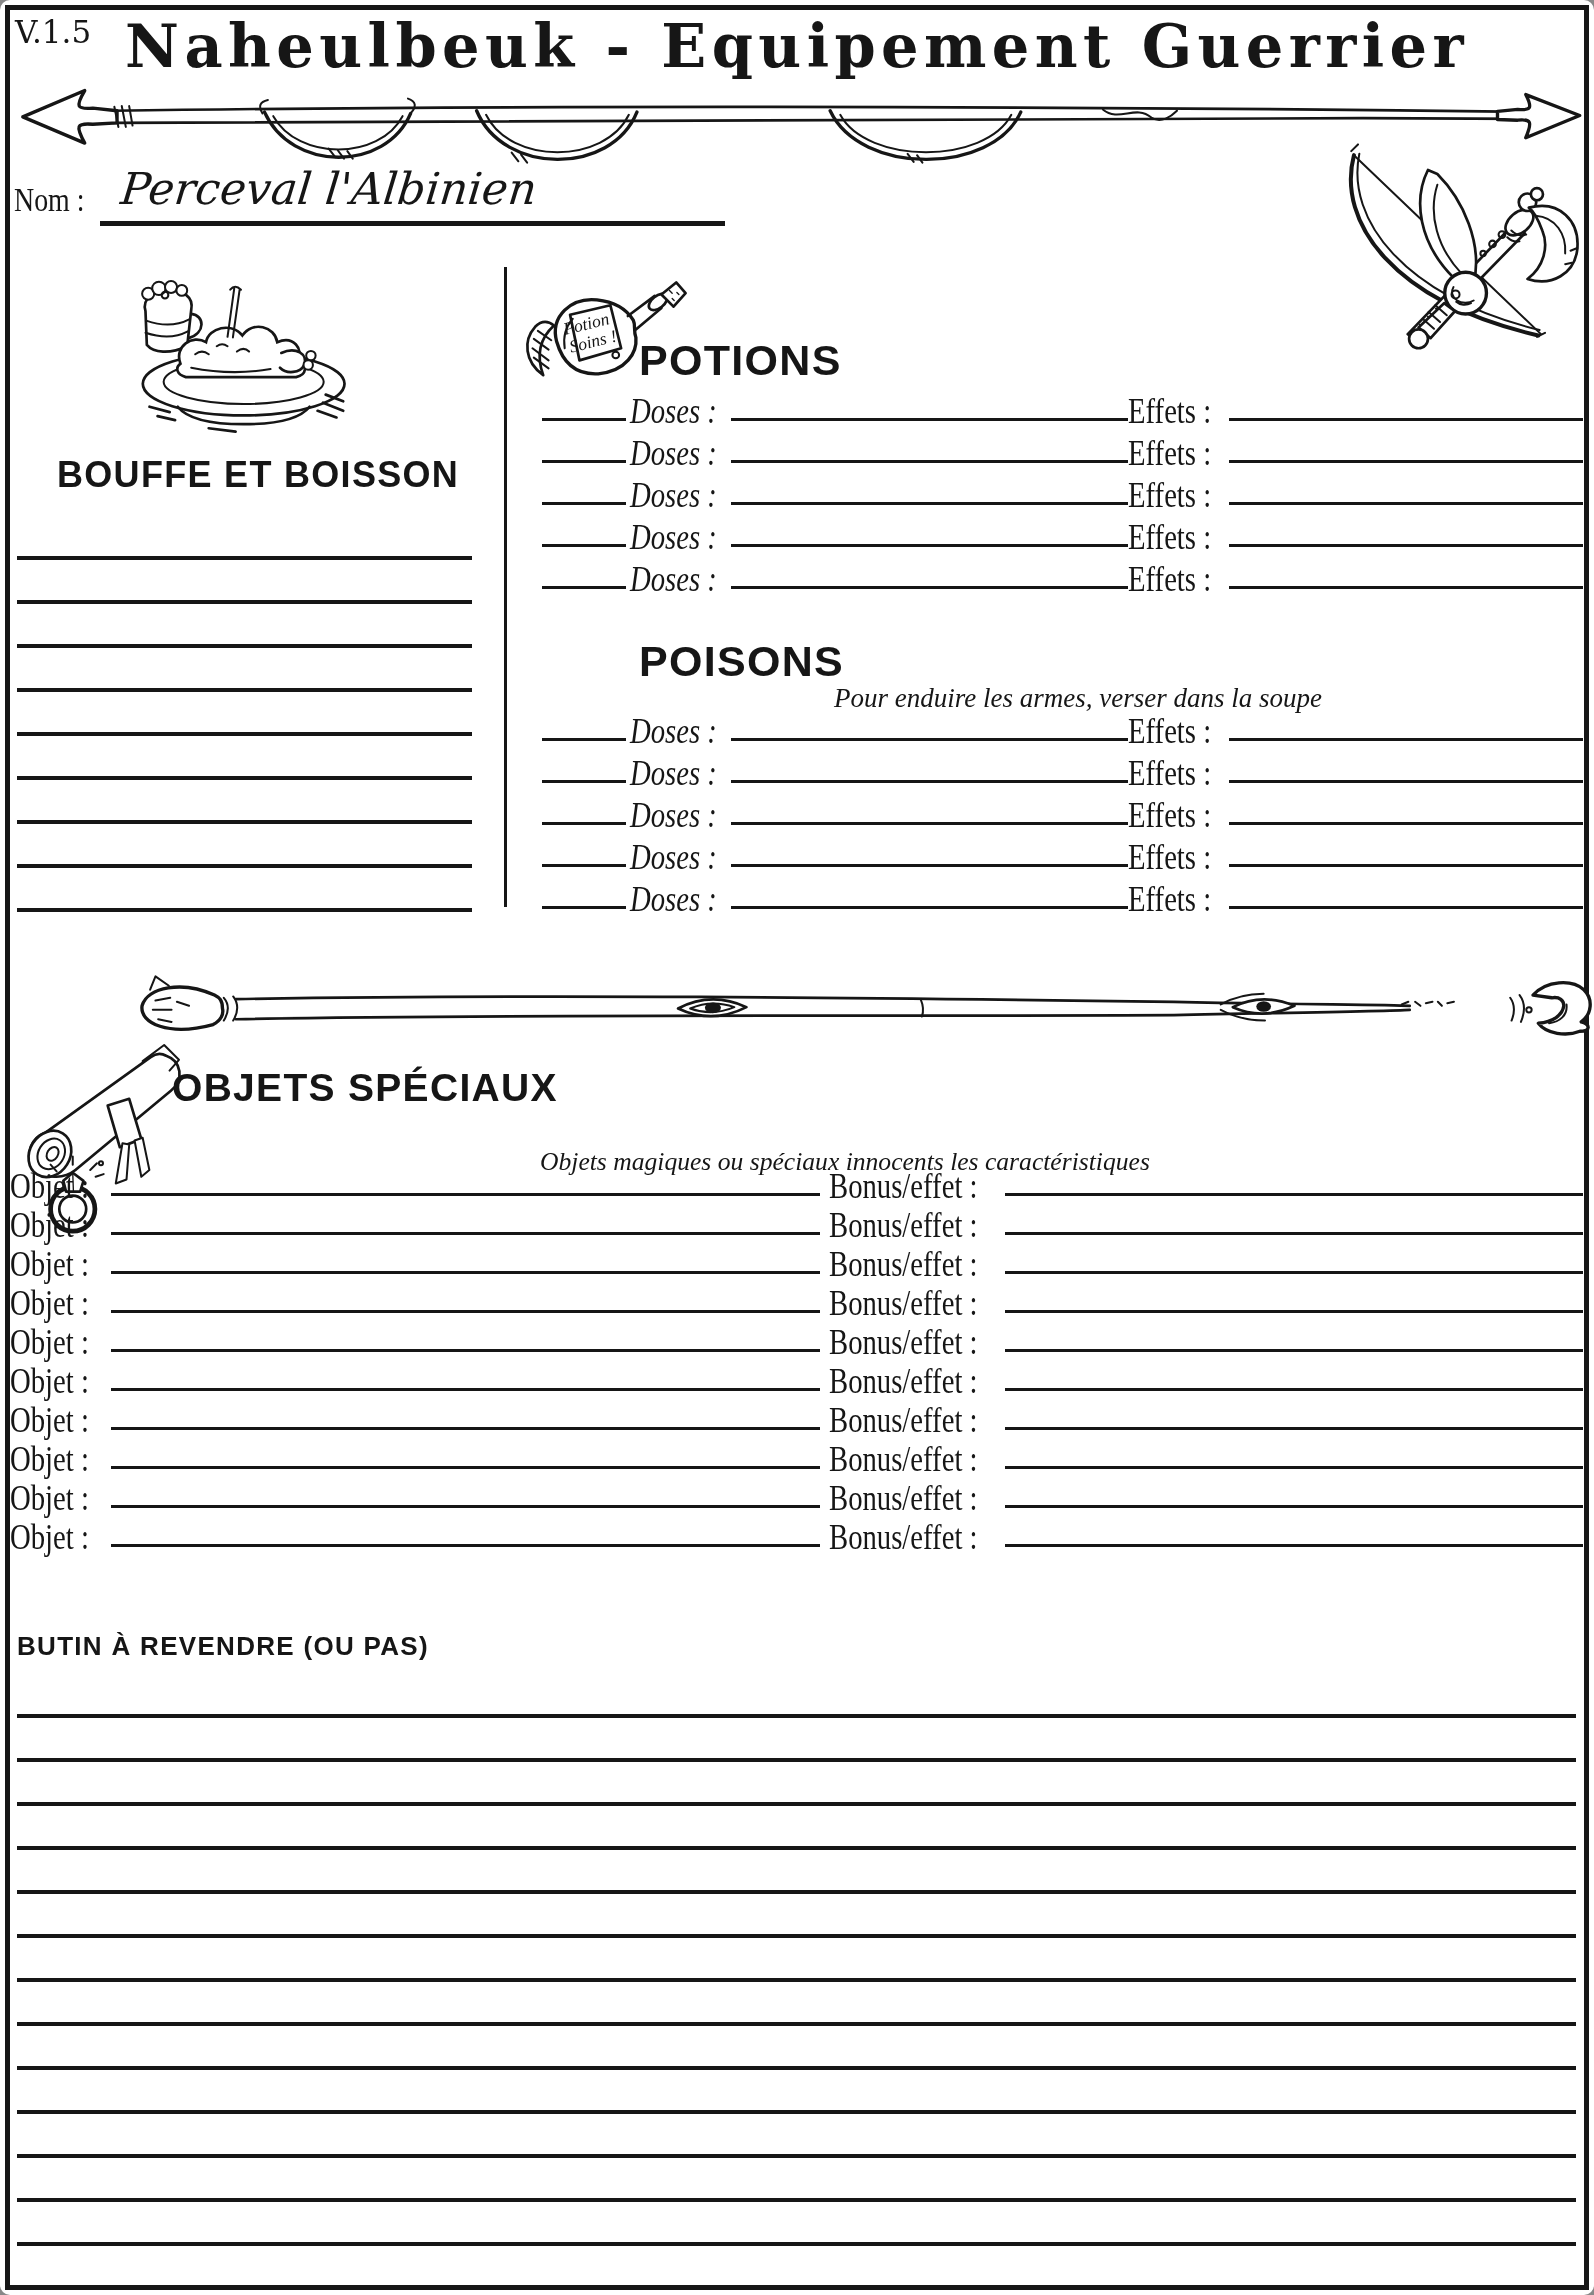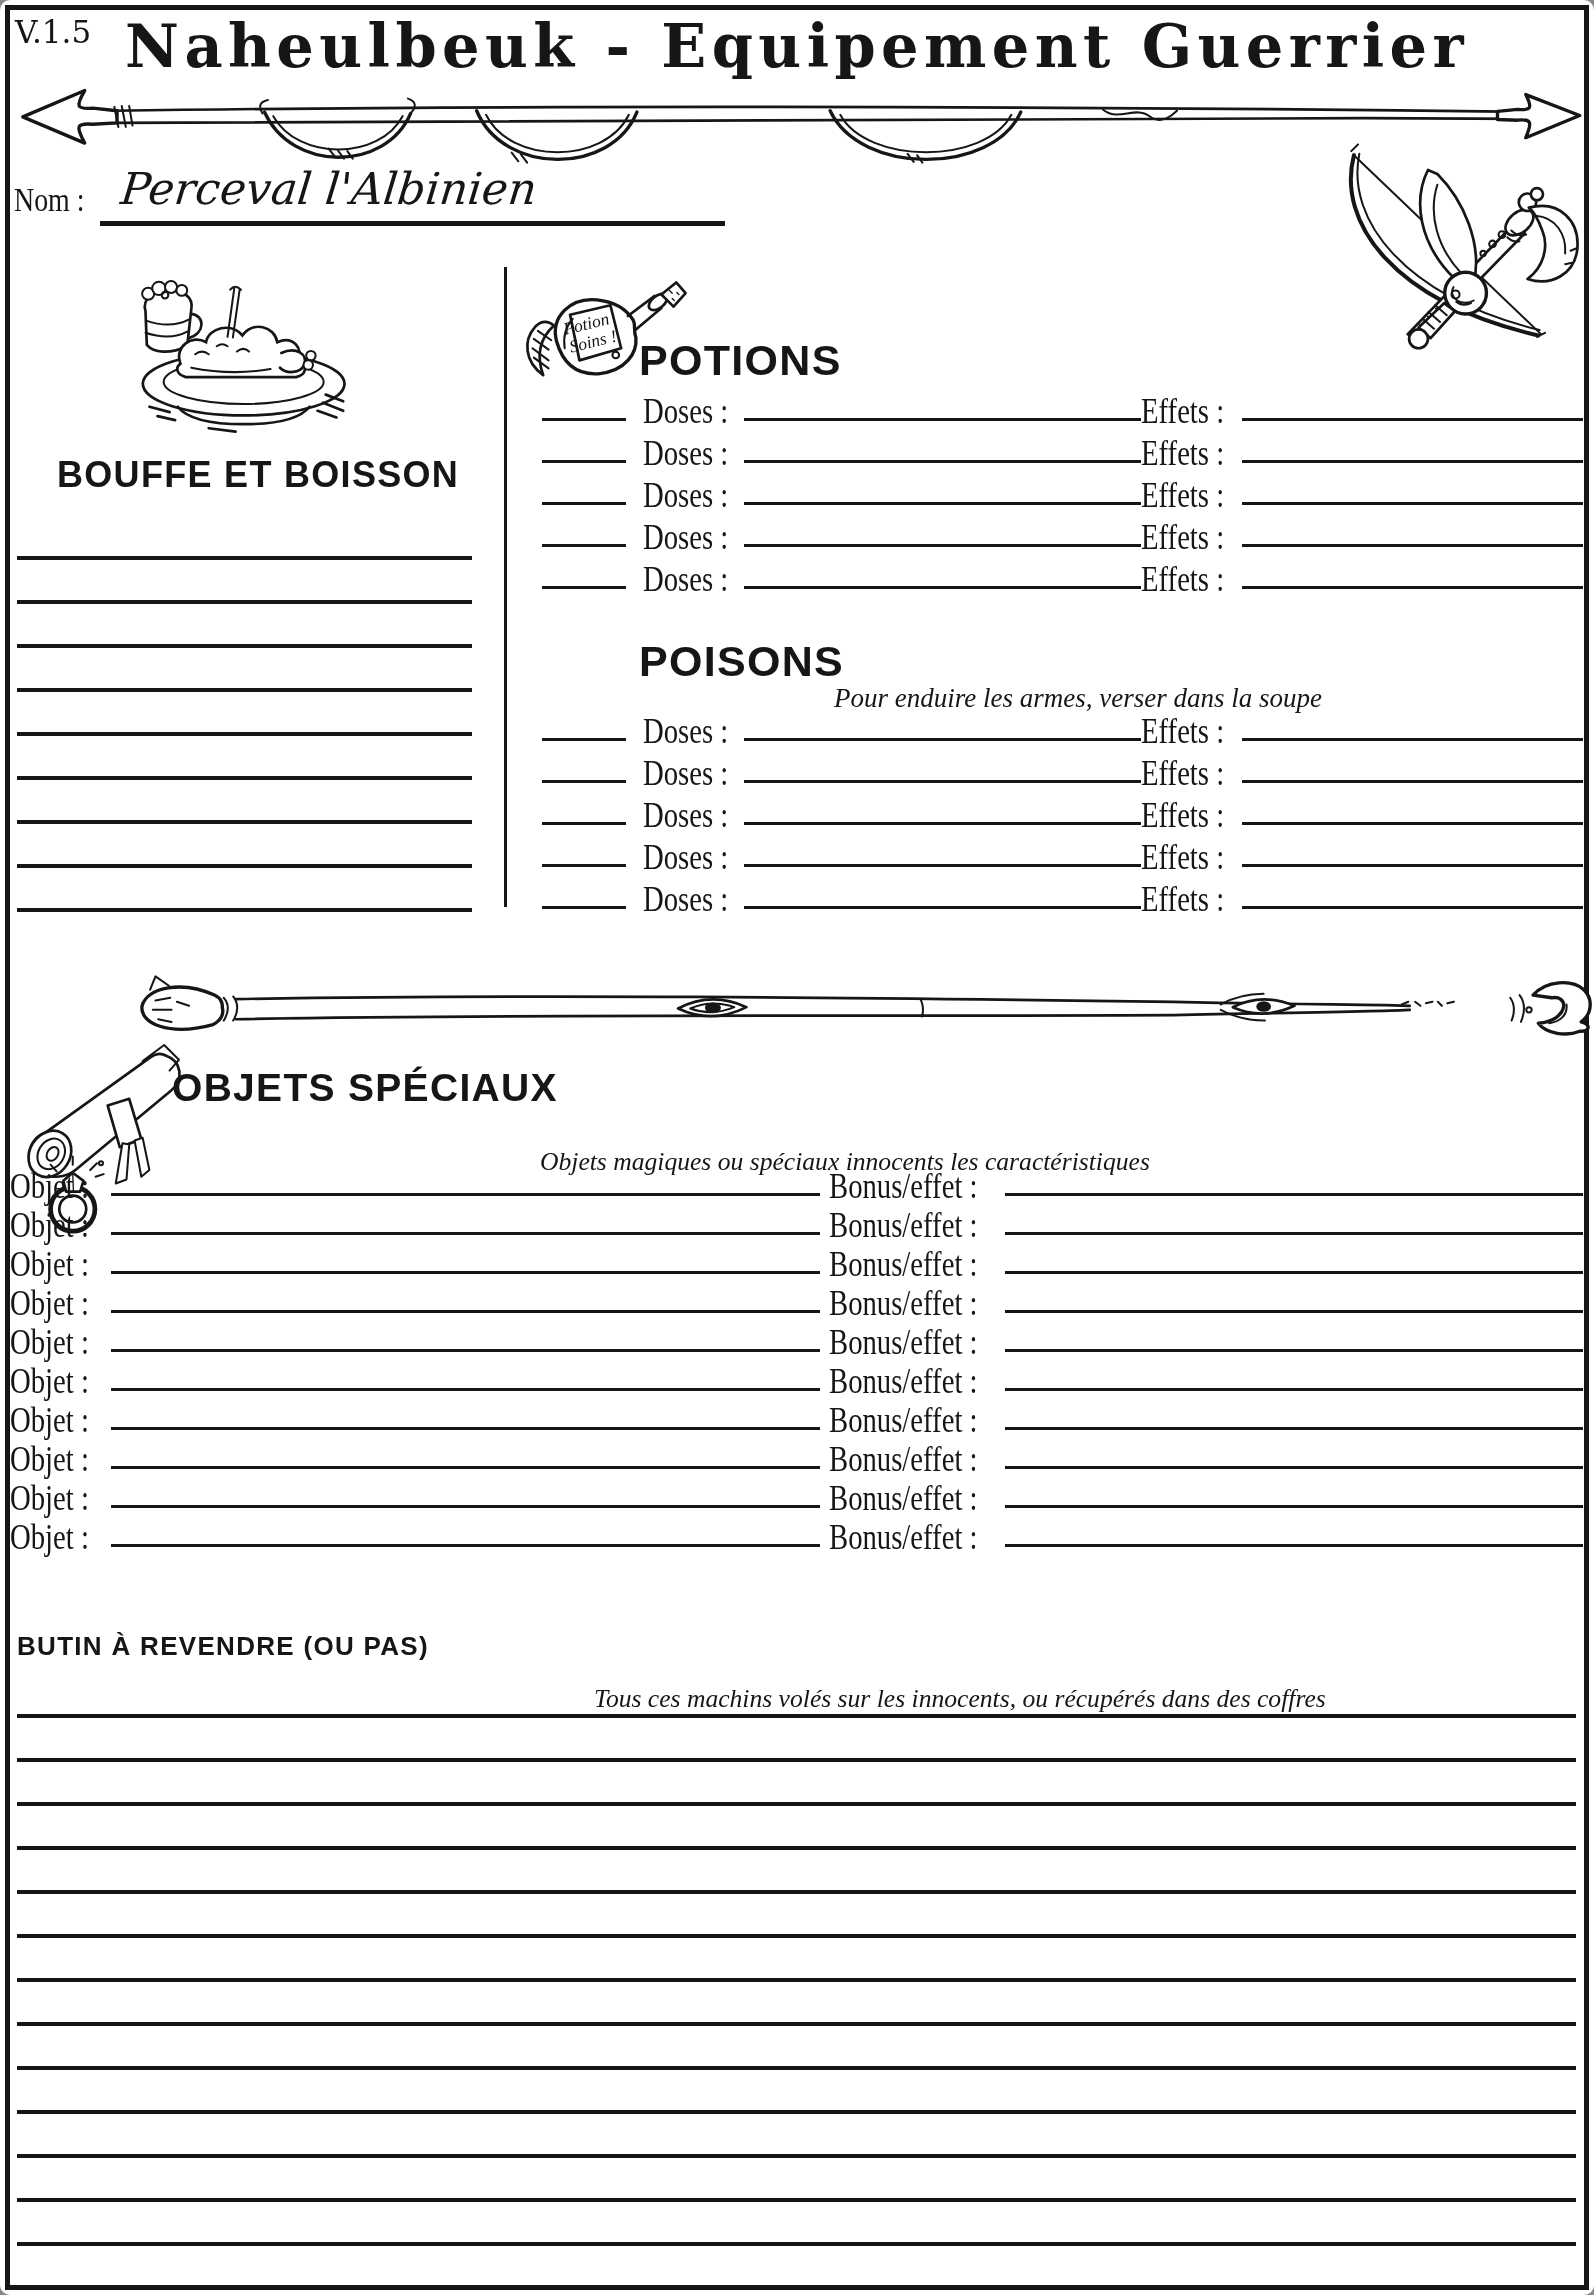--- a/index.html
+++ b/index.html
@@ -29,21 +29,21 @@
   
   .rows{position:absolute;}
   .frow{display:flex;align-items:flex-end;}
   .potion-row{width:1041px;height:42px;}
   .objet-row{width:1573px;height:39px;}
   .fline{height:3.4px;background:#161616;}
   .stub{width:84px;}
   .w590{width:397px;}
   .w1053{width:709px;}
   .grow{flex:1;}
-  .labbox-s{width:101px;margin-left:17px;}
+  .labbox-s{width:101px;margin-left:4px;font-style:italic;}
   .labbox-s2{width:101px;}
   .labbox-o1{width:101px;}
   .labbox-o2{width:176px;margin-left:8.8px;}
   .labbox-s .lbl,.labbox-s2 .lbl,.labbox-o1 .lbl,.labbox-o2 .lbl{margin-bottom:-4px;}
   .frow .lbl{position:relative;top:4px;}
   
   .nom-label{position:absolute;left:13.5px;top:183px;font-size:34px;line-height:1;}
   .name-value{position:absolute;left:121px;top:167px;font-family:"DejaVu Serif",serif;
      font-style:italic;font-size:44px;line-height:1;transform:skewX(-6deg);white-space:nowrap;}
   svg{position:absolute;overflow:visible;}
@@ -334,21 +334,20 @@
     </div>
       <div class="frow objet-row">
       <div class="labbox-o1"><span class="lbl cond">Objet :</span></div>
       <div class="fline w1053"></div>
       <div class="labbox-o2"><span class="lbl cond">Bonus/effet :</span></div>
       <div class="fline grow"></div>
     </div>
     </div>
 
   <div class="hdr" style="left:17px;top:1633px;font-size:26px">BUTIN À REVENDRE (OU PAS)</div>
-  <div class="sub" style="left:594px;top:1652px;font-size:25.6px">Tous ces machins volés sur les innocents, ou récupérés dans des coffres</div>
   <div class="linestack stack65" style="left:17px;top:1714px;width:1559px">
     <div></div>
   <div></div>
       <div></div>
       <div></div>
       <div></div>
       <div></div>
       <div></div>
       <div></div>
       <div></div>

